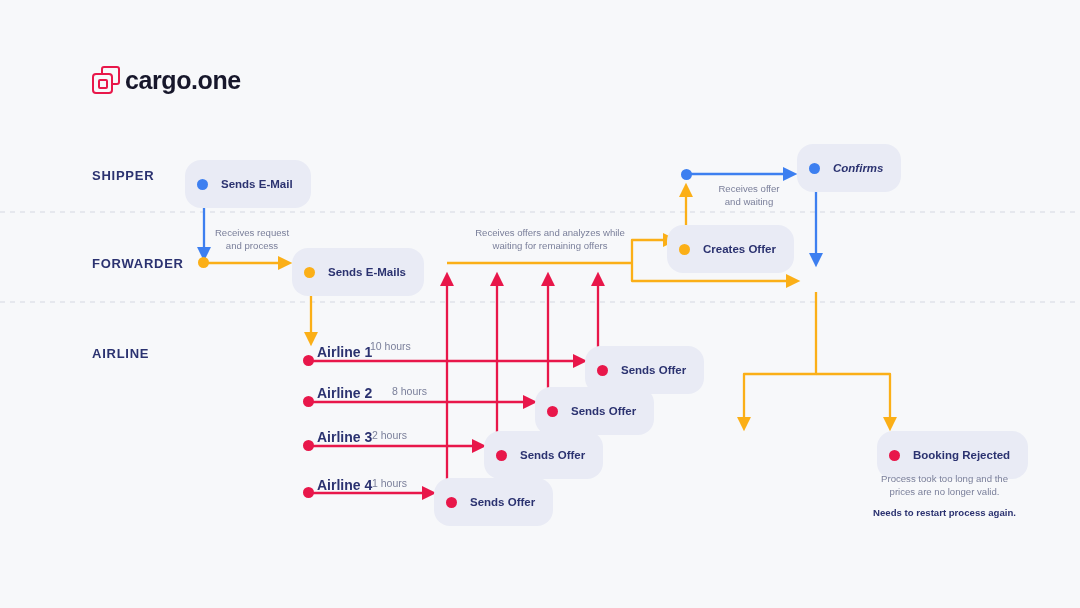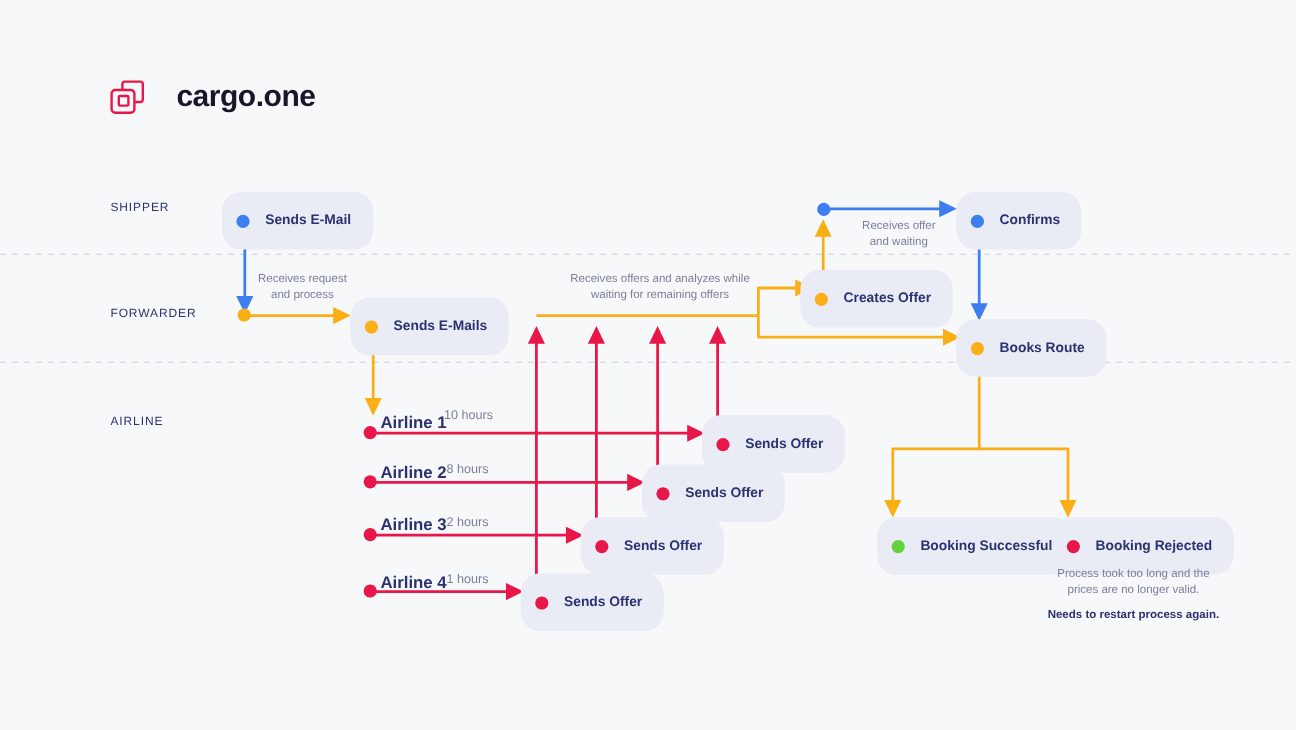--- a/index.html
+++ b/index.html
@@ -17,21 +17,21 @@
   }
   #svg-layer {
     position: absolute; left: 0; top: 0;
     width: 1080px; height: 608px;
     pointer-events: none;
   }
 
   
   .logo-wrap {
     position: absolute; left: 92px; top: 66px;
-    display: flex; align-items: center; gap: 27px;
+    display: flex; align-items: flex-start; gap: 5px;
   }
   .logo-mark {
     position: relative; width: 28px; height: 28px;
   }
   .logo-sq-back {
     position: absolute; right: 0; top: 0;
     width: 19px; height: 19px;
     border: 2.6px solid #e8174a;
     border-radius: 3px;
     background: #f7f8fa;
@@ -51,21 +51,21 @@
     background: #f7f8fa;
   }
   .logo-text {
     font-size: 25px; font-weight: 700; color: #17172b;
     letter-spacing: -0.4px;
   }
 
   
   .lane-label {
     position: absolute;
-    font-size: 10px; font-weight: 400;
+    font-size: 13px; font-weight: 700;
     letter-spacing: 0.75px;
     color: #2b3270;
     white-space: nowrap;
   }
 
   
   .pill {
     position: absolute;
     height: 48px;
     display: flex; align-items: center;
@@ -197,68 +197,60 @@
   <div class="pill" style="left:292px; top:248px;">
     <span class="dot dot-amber"></span>
     <span class="pill-label">Sends E-Mails</span>
   </div>
 
   <div class="pill" style="left:667px; top:225px;">
     <span class="dot dot-amber"></span>
     <span class="pill-label">Creates Offer</span>
   </div>
 
-  <div class="pill" style="left:797px; top:160px;">
+  <div class="pill" style="left:797px; top:144px;font-style:italic;">
     <span class="dot dot-blue"></span>
     <span class="pill-label">Confirms</span>
   </div>
 
-  <div class="pill" style="left:797px; top:266px;">
-    <span class="dot dot-amber"></span>
-    <span class="pill-label">Books Route</span>
-  </div>
 
   <div class="pill" style="left:585px; top:346px;">
     <span class="dot dot-red"></span>
     <span class="pill-label">Sends Offer</span>
   </div>
   <div class="pill" style="left:535px; top:387px;">
     <span class="dot dot-red"></span>
     <span class="pill-label">Sends Offer</span>
   </div>
   <div class="pill" style="left:484px; top:431px;">
     <span class="dot dot-red"></span>
     <span class="pill-label">Sends Offer</span>
   </div>
   <div class="pill" style="left:434px; top:478px;">
     <span class="dot dot-red"></span>
     <span class="pill-label">Sends Offer</span>
   </div>
 
-  <div class="pill" style="left:731px; top:431px;">
-    <span class="dot dot-green"></span>
-    <span class="pill-label">Booking Successful</span>
-  </div>
   <div class="pill" style="left:877px; top:431px;">
     <span class="dot dot-red"></span>
     <span class="pill-label">Booking Rejected</span>
   </div>
 
   <div class="freedot dot-amber" style="left:198px; top:257px;"></div>
   <div class="freedot dot-blue" style="left:681px; top:169px;"></div>
   <div class="freedot dot-red" style="left:303px; top:355px;"></div>
   <div class="freedot dot-red" style="left:303px; top:396px;"></div>
   <div class="freedot dot-red" style="left:303px; top:440px;"></div>
   <div class="freedot dot-red" style="left:303px; top:487px;"></div>
 
   <div class="air-name" style="left:317px; top:344px;">Airline 1</div>
   <div class="air-hours" style="left:370px; top:340px;">10 hours</div>
 
   <div class="air-name" style="left:317px; top:385px;">Airline 2</div>
-  <div class="air-hours" style="left:372px; top:385px;">8 hours</div>
+  <div class="air-hours" style="left:392px; top:385px;">8 hours</div>
 
   <div class="air-name" style="left:317px; top:429px;">Airline 3</div>
   <div class="air-hours" style="left:372px; top:429px;">2 hours</div>
 
   <div class="air-name" style="left:317px; top:477px;">Airline 4</div>
   <div class="air-hours" style="left:372px; top:477px;">1 hours</div>
 
   <div class="note" style="left:198px; top:226px; width:108px;">Receives request
 and process</div>
 

